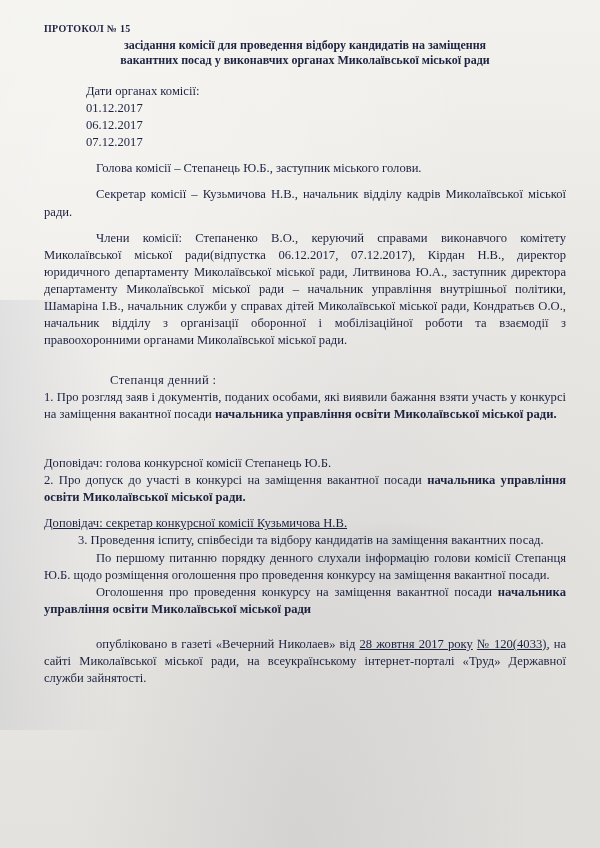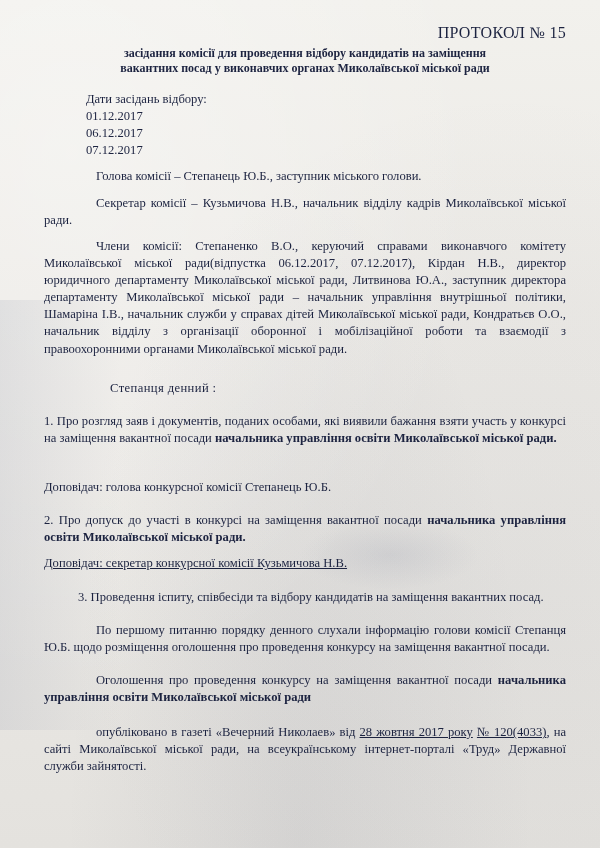--- a/index.html
+++ b/index.html
@@ -46,23 +46,23 @@
   .smudge-mid {
     position: absolute;
     left: 300px; top: 520px;
     width: 180px; height: 70px;
     background: radial-gradient(ellipse at center, rgba(140,146,165,0.18), rgba(255,255,255,0) 70%);
     pointer-events: none;
   }
   .content { position: relative; }
 
   .doc-title {
-    text-align: right;
-    font-weight: normal;
-    font-size: 16px;
+    text-align: left;
+    font-weight: bold;
+    font-size: 10px;
     letter-spacing: 0.3px;
     margin: 4px 0 2px 0;
   }
   .doc-subtitle {
     text-align: center;
     font-weight: bold;
     font-size: 12px;
     line-height: 1.3;
     margin: 0 6px 0 6px;
   }
@@ -79,21 +79,21 @@
     text-justify: inter-word;
   }
   .indent { text-indent: 34px; }
   .indent-lg { text-indent: 52px; }
   .agenda-head {
     margin-top: 22px;
     margin-left: 66px;
     letter-spacing: 0.4px;
   }
   .item {
-    margin-top: 16px;
+    margin-top: 0;
     text-align: justify;
   }
   .item.tight { margin-top: 9px; text-decoration: underline; }
   b.strong { font-weight: bold; }
   .no-justify { text-align: left; margin-top: 32px; }
   .u { text-decoration: underline; }
   .pub {
     margin-top: 18px;
     text-align: justify;
   }
@@ -105,21 +105,21 @@
   <div class="paper-noise"></div>
   <div class="smudge-left"></div>
   <div class="smudge-mid"></div>
 
   <div class="content">
 
     <div class="doc-title">ПРОТОКОЛ  № 15</div>
     <div class="doc-subtitle">засідання комісії для проведення відбору кандидатів на заміщення</div>
     <div class="doc-subtitle">вакантних посад у виконавчих органах Миколаївської міської ради</div>
 
-    <div class="dates-head">Дати засідань відбору:</div>
+    <div class="dates-head">Дати органах комісії:</div>
     <div class="date-line">01.12.2017</div>
     <div class="date-line">06.12.2017</div>
     <div class="date-line">07.12.2017</div>
 
     <div class="para indent-lg">Голова комісії – Степанець Ю.Б., заступник міського голови.</div>
     <div class="para indent-lg">Секретар комісії – Кузьмичова Н.В., начальник відділу кадрів Миколаївської міської ради.</div>
     <div class="para indent-lg">Члени комісії: Степаненко В.О., керуючий справами виконавчого комітету Миколаївської міської ради(відпустка 06.12.2017, 07.12.2017), Кірдан Н.В., директор юридичного департаменту Миколаївської міської ради, Литвинова Ю.А., заступник директора департаменту Миколаївської міської ради – начальник управління внутрішньої політики, Шамаріна І.В., начальник служби у справах дітей Миколаївської міської ради, Кондратьєв О.О., начальник відділу з організації оборонної і мобілізаційної роботи та взаємодії з правоохоронними органами Миколаївської міської ради.</div>
 
     <div class="agenda-head">Степанця денний :</div>
 

